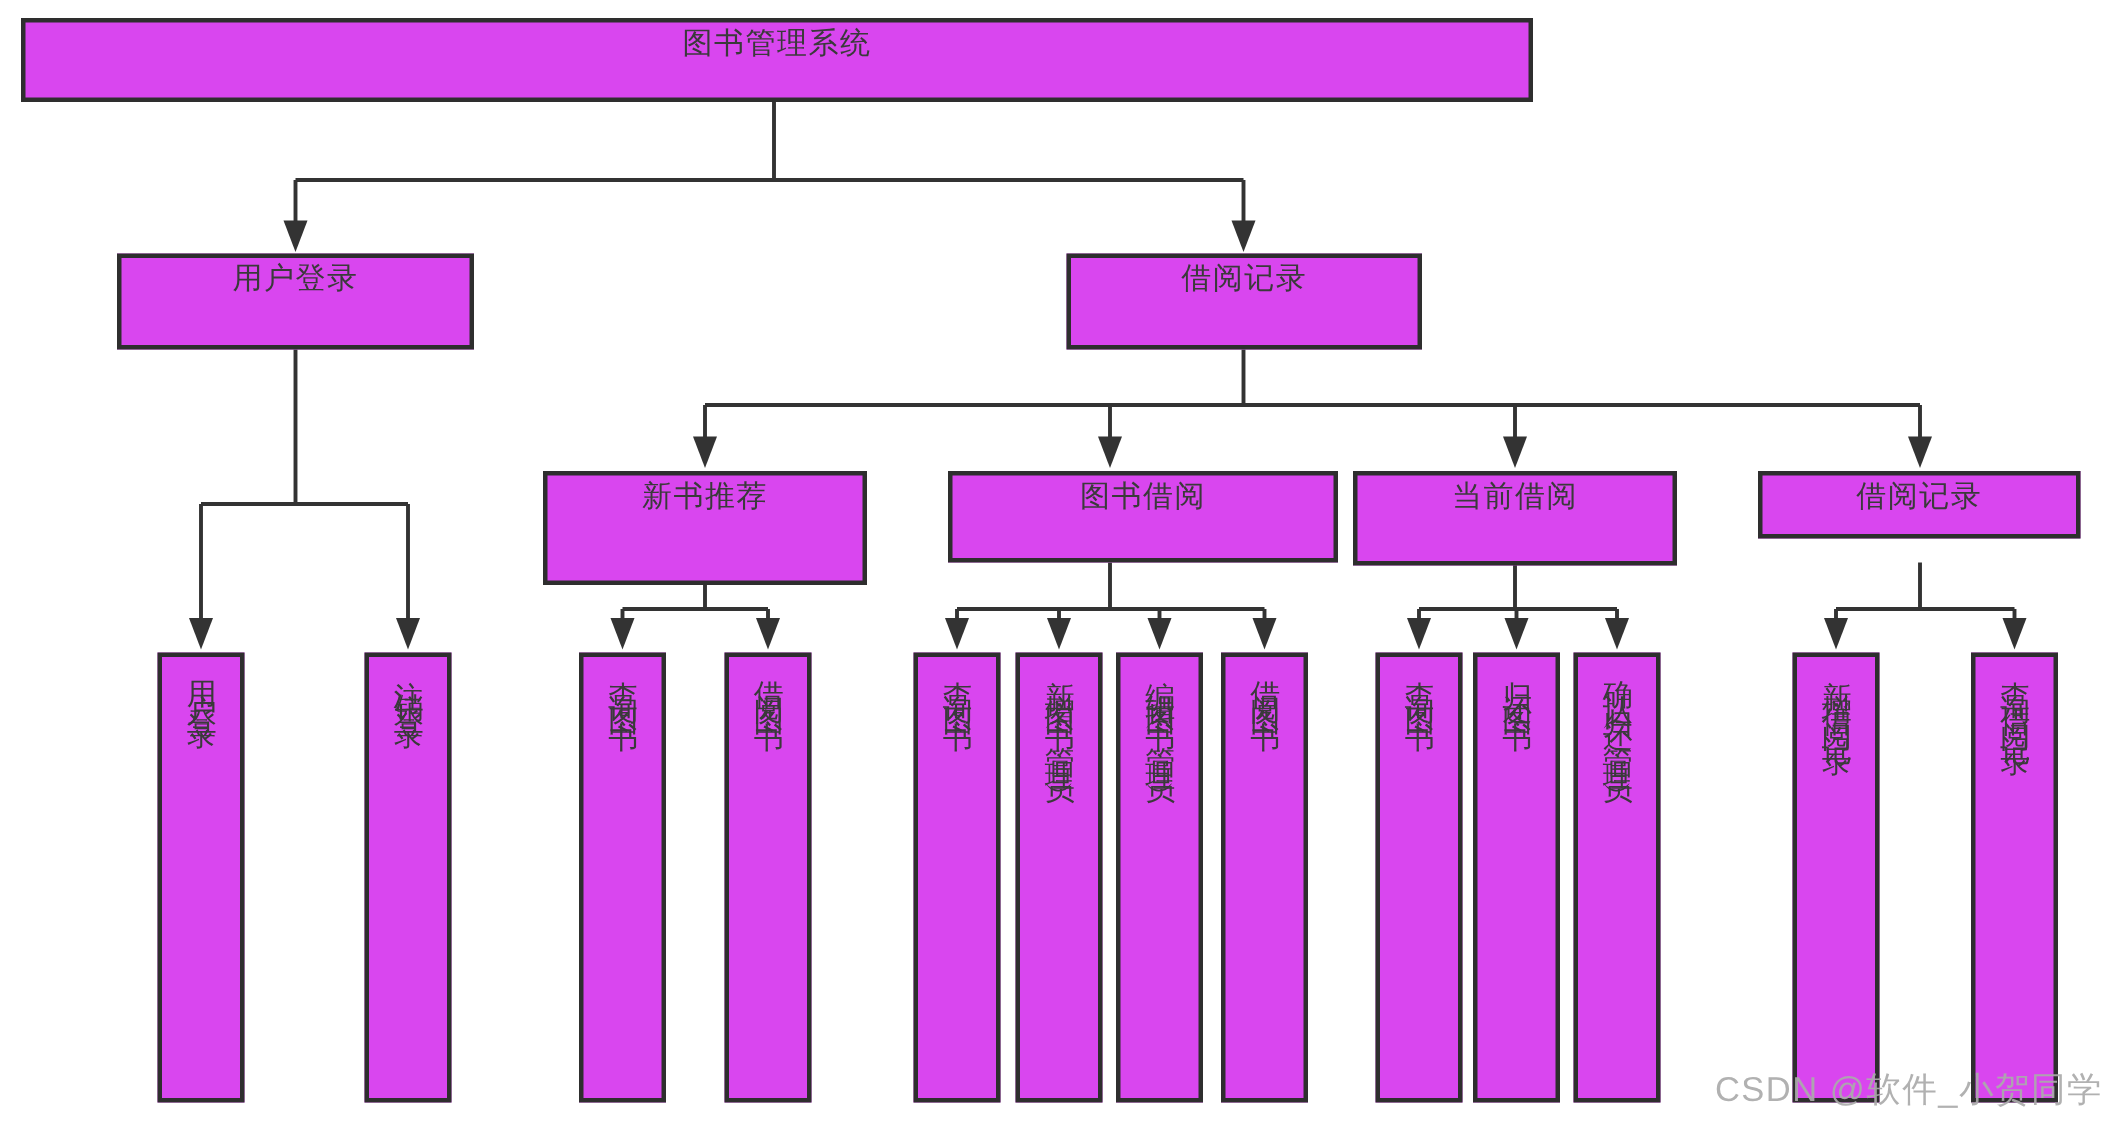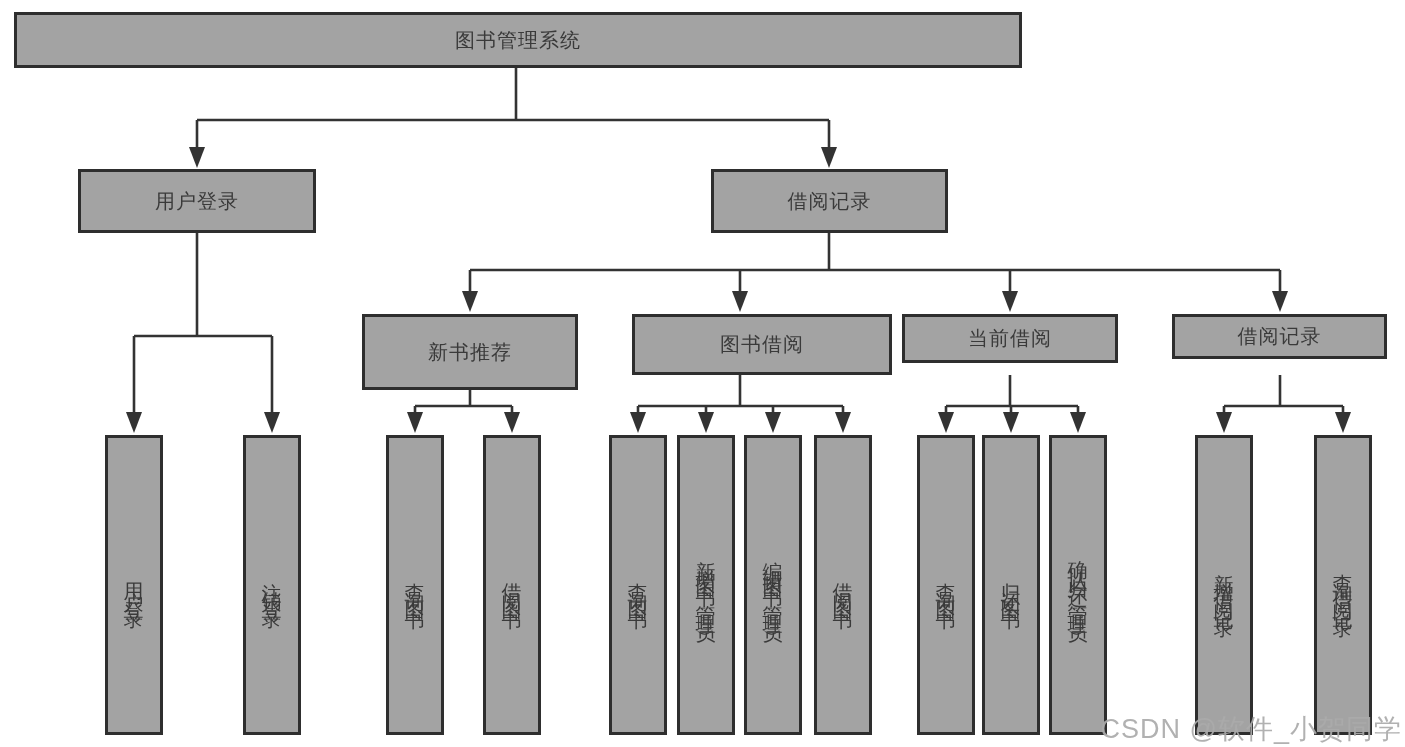--- a/index.html
+++ b/index.html
@@ -16,40 +16,40 @@
     background:var(--bg);
     overflow:hidden;
     font-family:"Liberation Sans","DejaVu Sans",sans-serif;
   }
   .connectors{position:absolute;left:0;top:0;z-index:1;}
   .connectors path{stroke:var(--line);stroke-width:2.6;fill:none;}
   .connectors path.arrow{fill:var(--line);stroke:none;}
   .box{
     position:absolute;
     box-sizing:border-box;
-    background:#a3a3a3;
+    background:#d946ef;
     border:3px solid var(--box-border);
-    display:flex;align-items:center;justify-content:center;
+    display:flex;align-items:flex-start;justify-content:center;
     color:var(--text);
     font-size:20px;
     z-index:2;
     letter-spacing:1px;
   }
   .box.v{width:58px;height:300px;}
   .box.v .lbl{
     writing-mode:vertical-rl;
     letter-spacing:9px;
     line-height:1;
     text-align:center;
   }
   .watermark{
     position:absolute;
     right:3px;top:711px;
     z-index:3;
-    font-size:27px;
+    font-size:23px;
     color:var(--watermark);
     opacity:.92;
     letter-spacing:1px;
     white-space:nowrap;
   }
 </style>
 </head>
 <body>
 
 <div class="stage">
@@ -126,21 +126,21 @@
   <div class="box" style="left:711px;top:169px;width:237px;height:64px">
     <span class="lbl">借阅记录</span>
   </div>
 
   <div class="box" style="left:362px;top:314px;width:216px;height:76px">
     <span class="lbl">新书推荐</span>
   </div>
   <div class="box" style="left:632px;top:314px;width:260px;height:61px">
     <span class="lbl">图书借阅</span>
   </div>
-  <div class="box" style="left:902px;top:314px;width:216px;height:49px">
+  <div class="box" style="left:902px;top:314px;width:216px;height:63px">
     <span class="lbl">当前借阅</span>
   </div>
   <div class="box" style="left:1172px;top:314px;width:215px;height:45px">
     <span class="lbl">借阅记录</span>
   </div>
 
   <div class="box v" style="left:105px;top:435px">
     <span class="lbl">用户登录</span>
   </div>
   <div class="box v" style="left:243px;top:435px">

